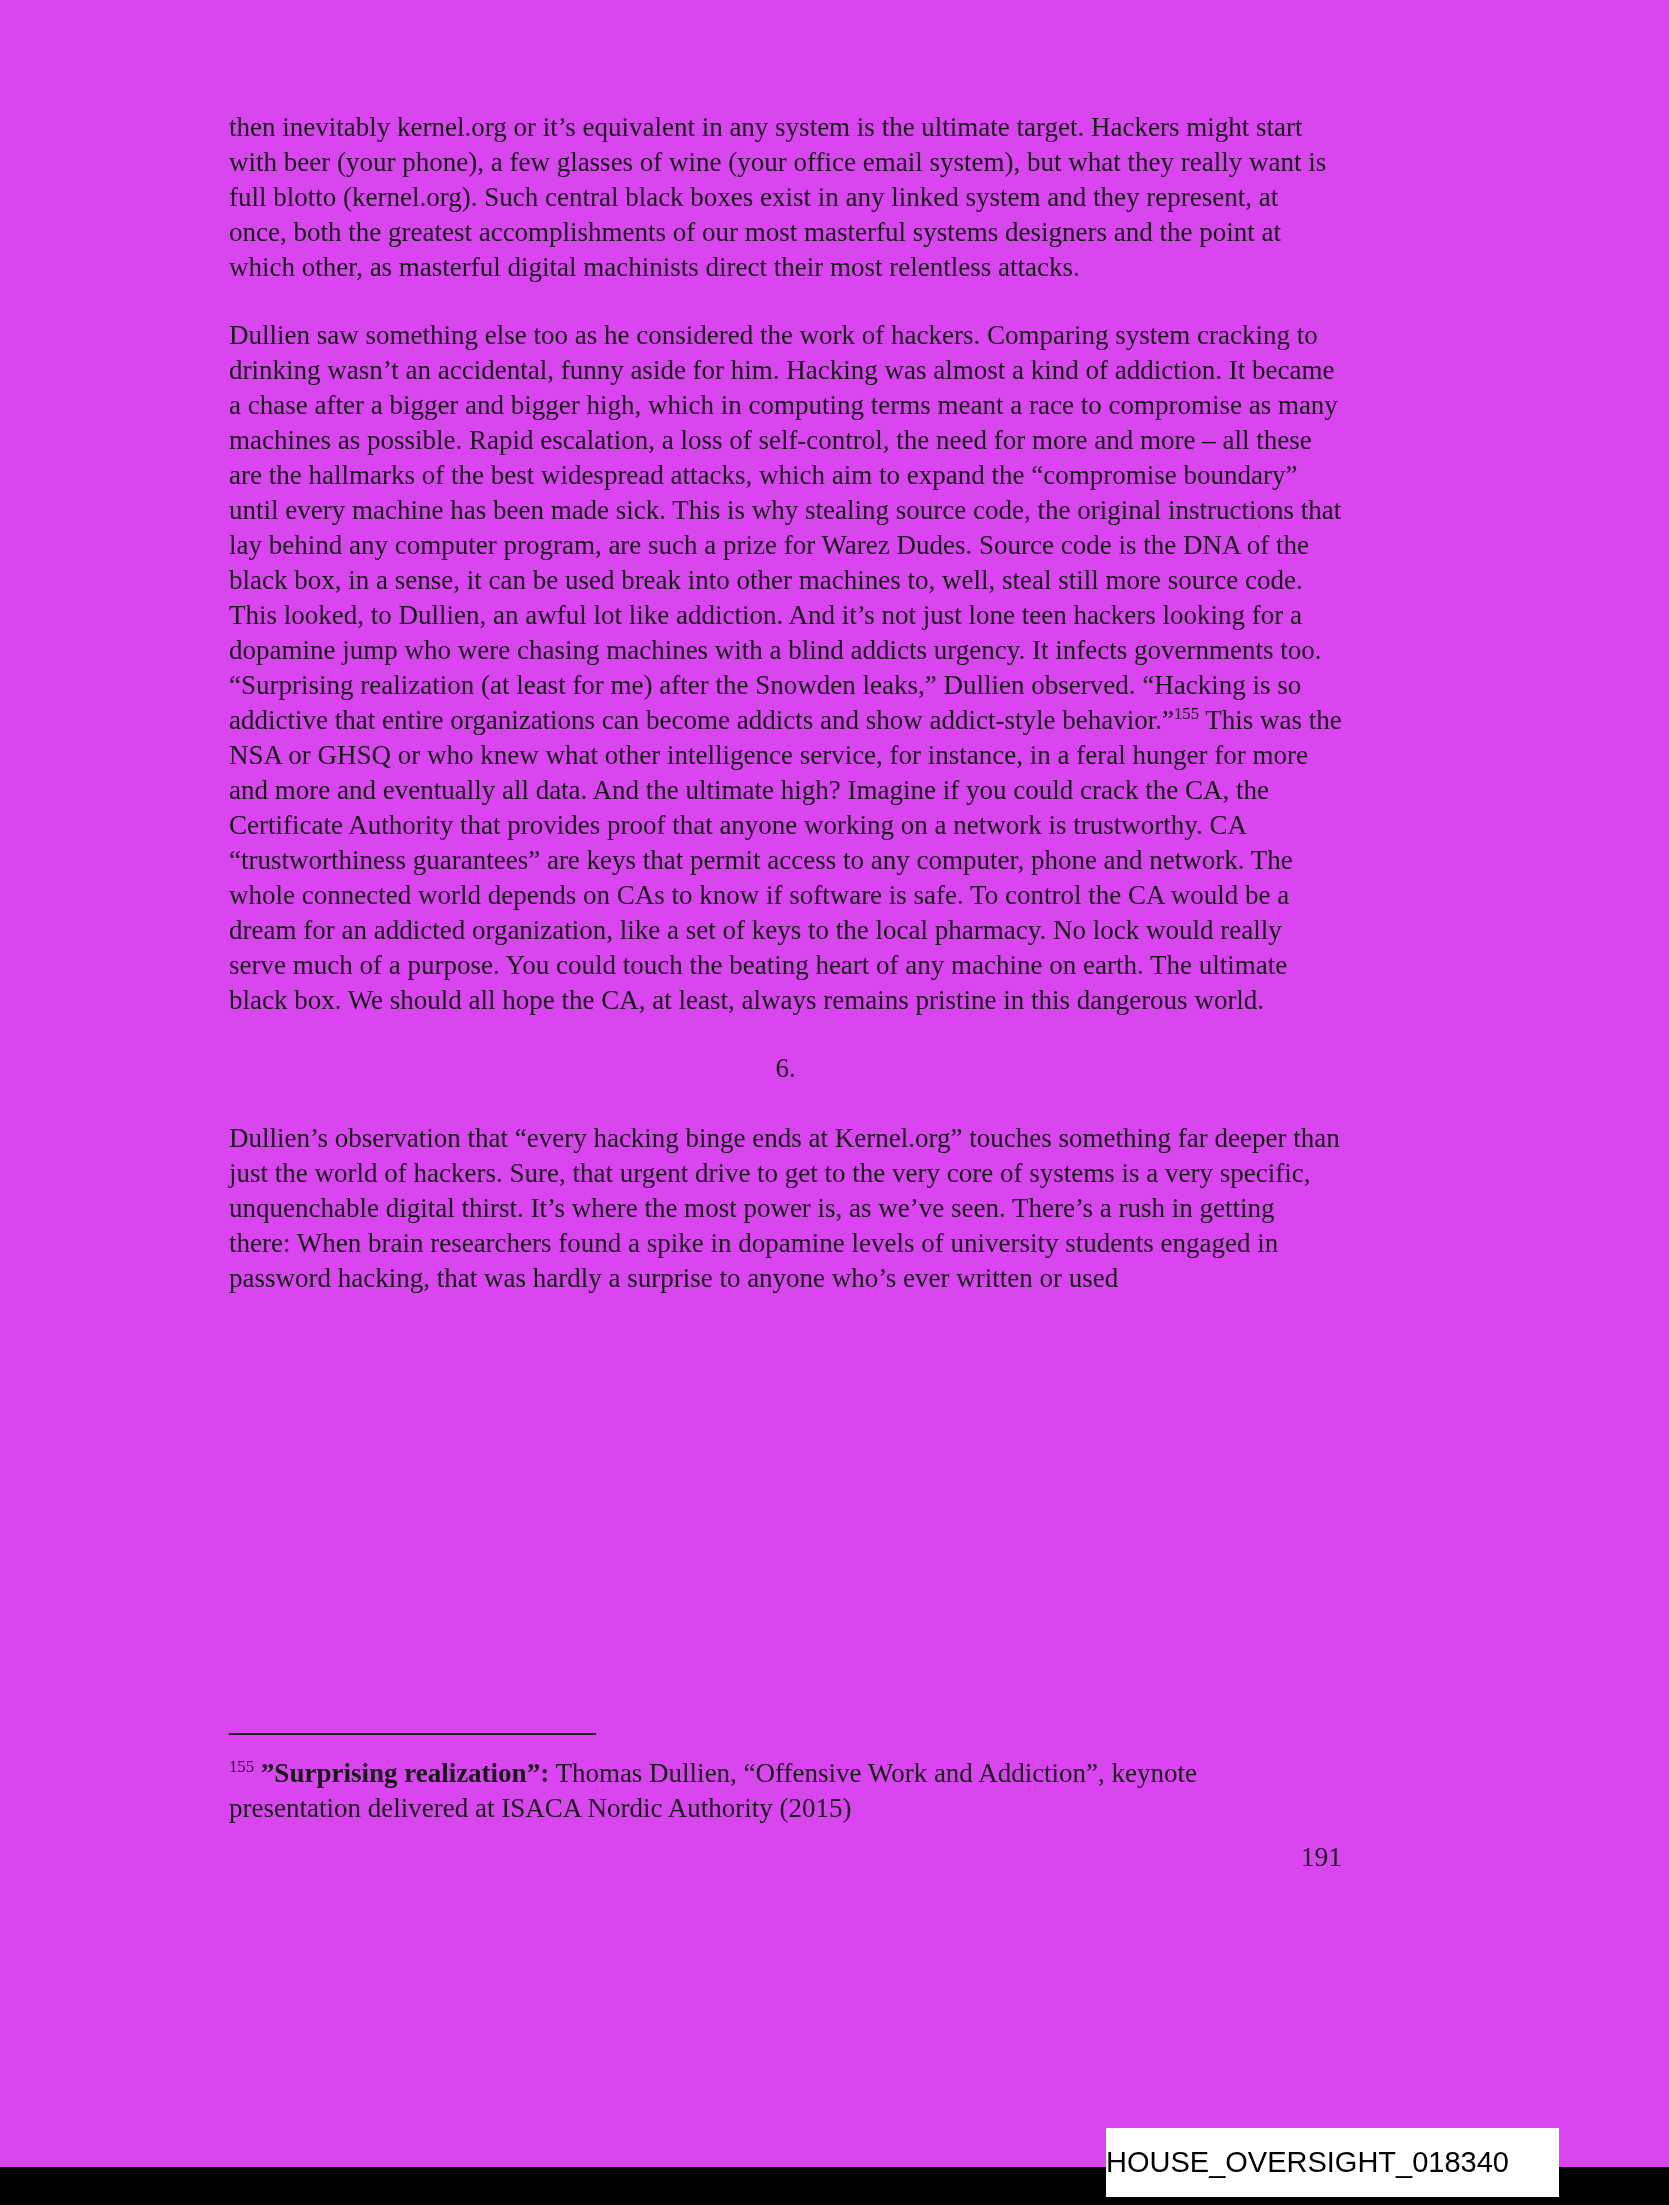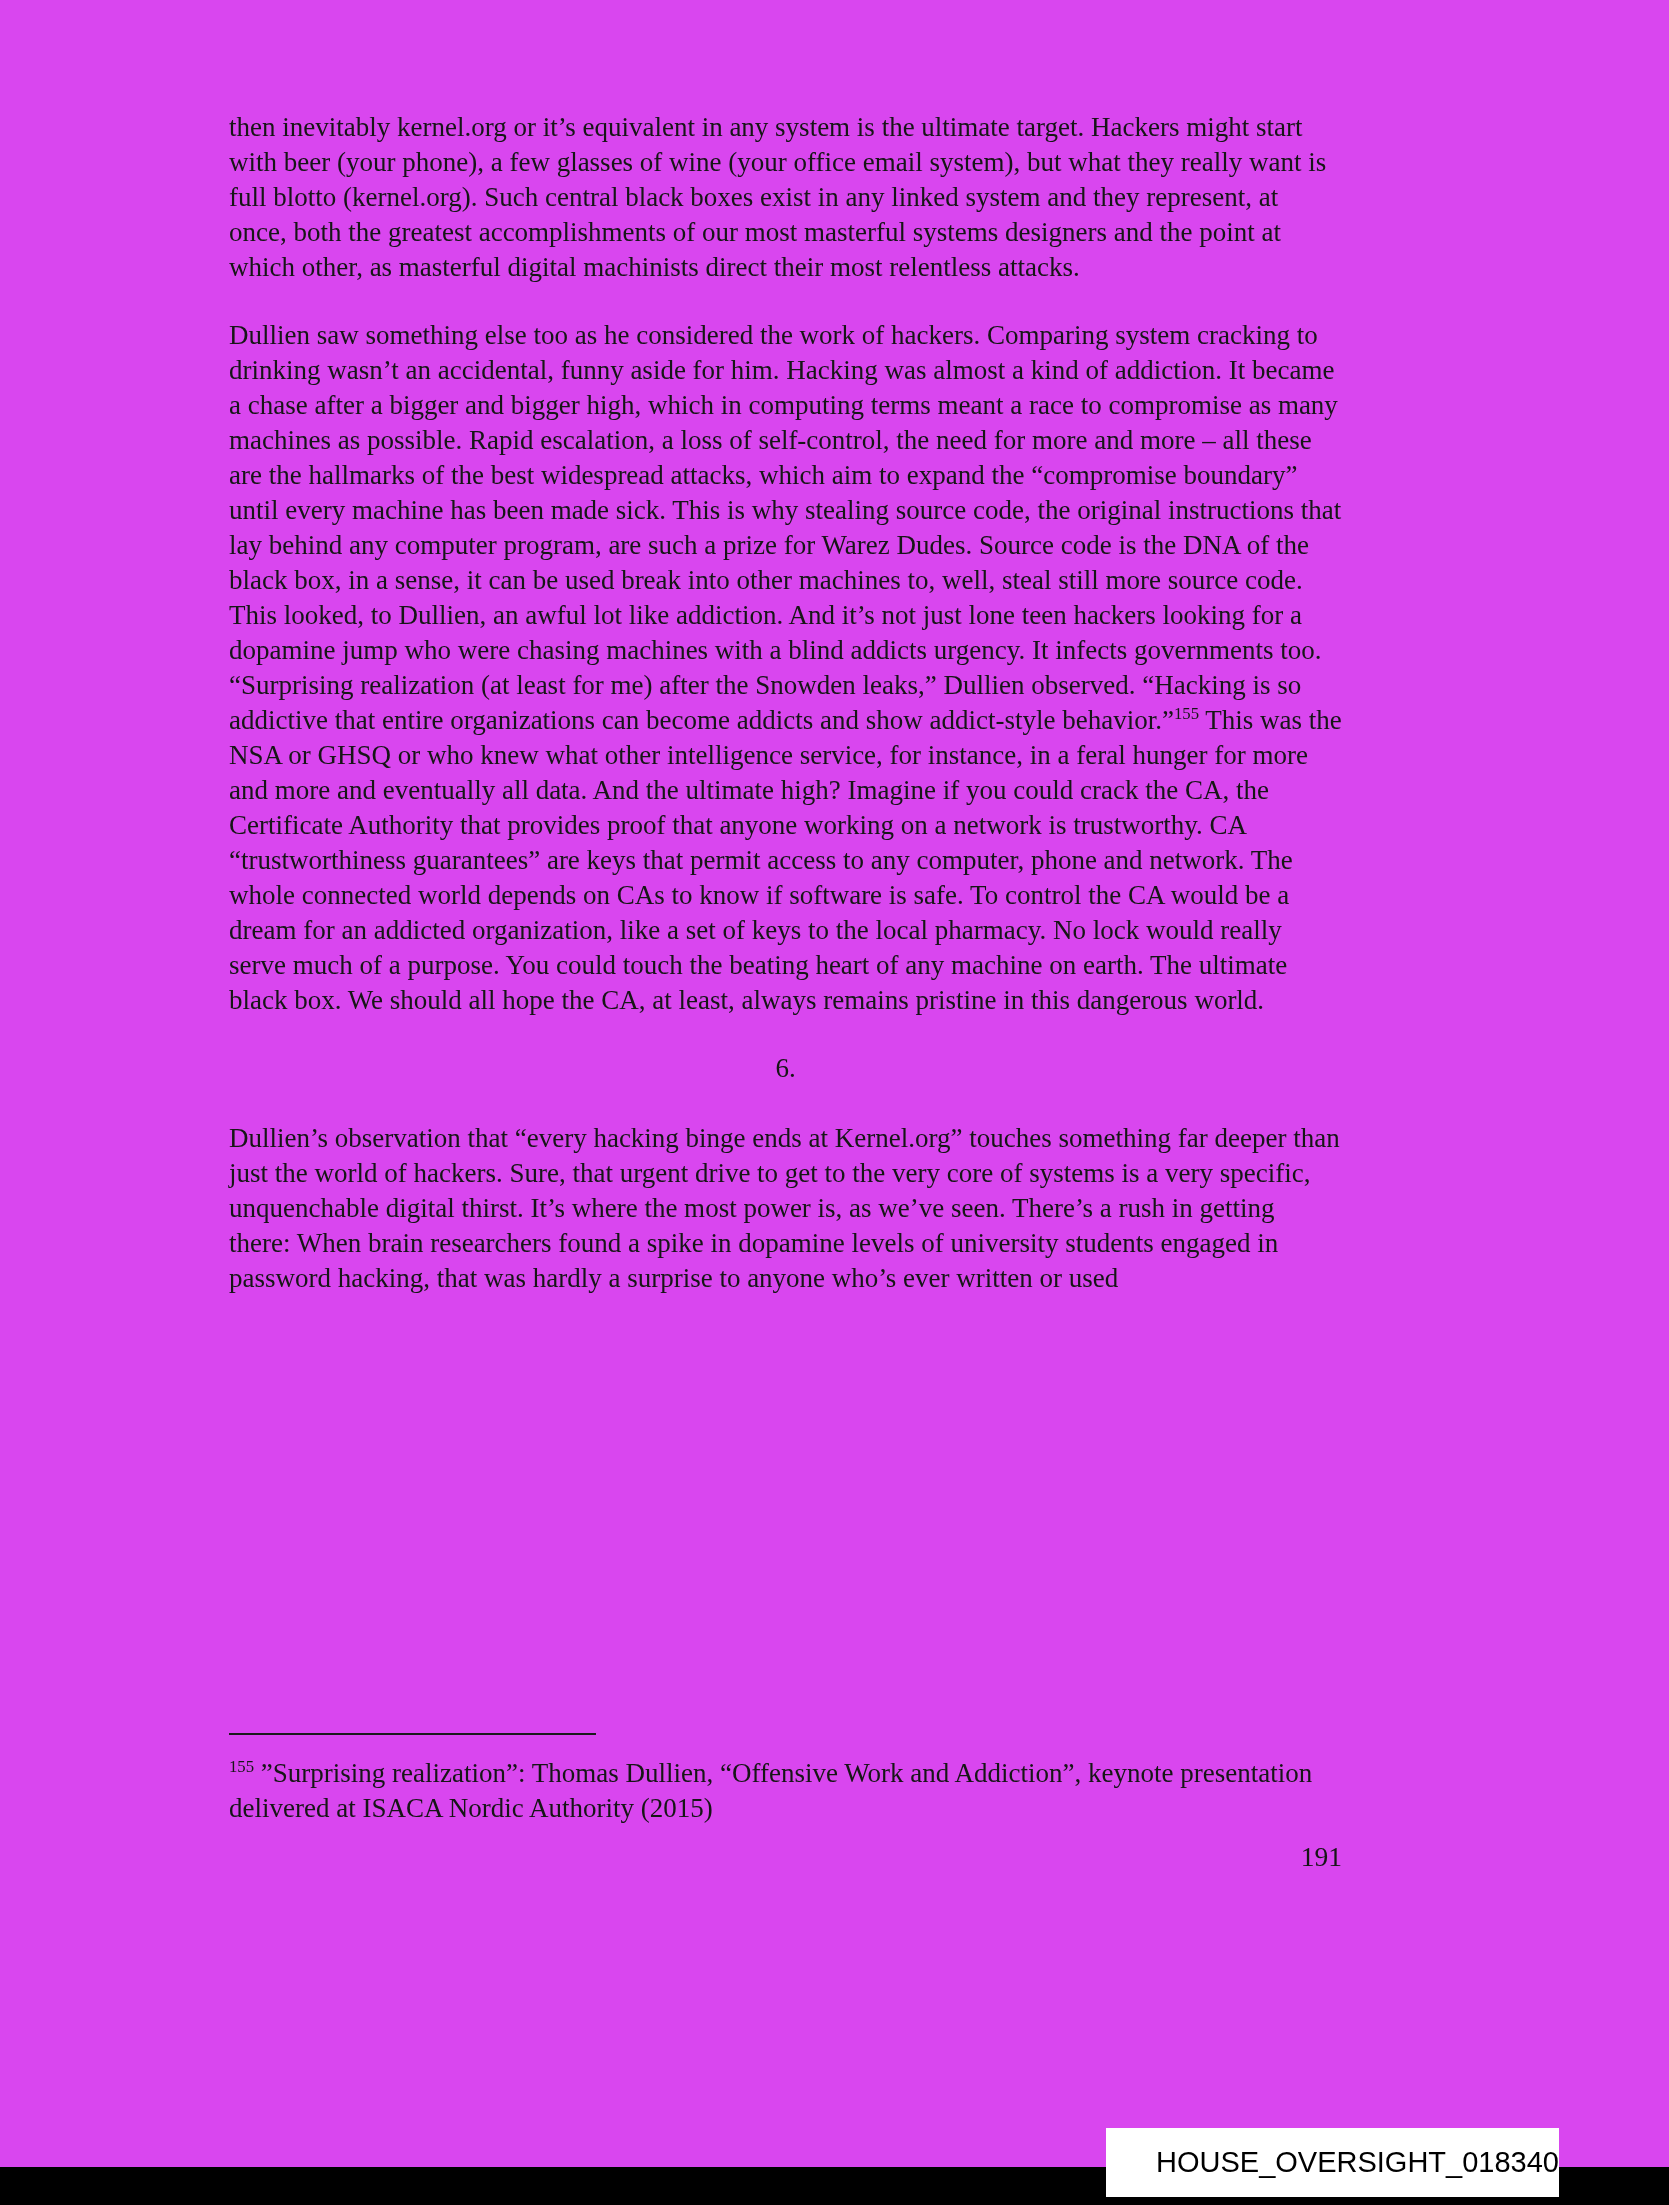--- a/index.html
+++ b/index.html
@@ -26,21 +26,21 @@
     line-height: 35px;
     text-align: left;
   }
   .para { margin: 0 0 33px 0; }
   .section-heading {
     margin: 2.6px 0 35px 0;
     text-align: center;
   }
   .run-normal { font-style: normal; }
   .run-italic { }
-  .run-bold { font-weight: 400; }
+  .run-bold { font-weight: 700; }
   .run-superscript {
     vertical-align: super;
     font-size: 0.62em;
     line-height: 0;
   }
   .footnote-area {
     position: absolute;
     left: 229px;
     top: 1733px;
     width: 1113px;
@@ -76,21 +76,21 @@
   }
   .watermark-box {
     position: absolute;
     right: 110px;
     bottom: 7.9px;
     width: 453px;
     height: 69px;
     background: #ffffff;
     display: flex;
     align-items: center;
-    justify-content: flex-end;
+    justify-content: flex-start;
   }
   .watermark-box span {
     font-family: "Liberation Sans", sans-serif;
     font-size: 29px;
     color: #000000;
     white-space: nowrap;
   }
 </style>
 </head>
 <body>

